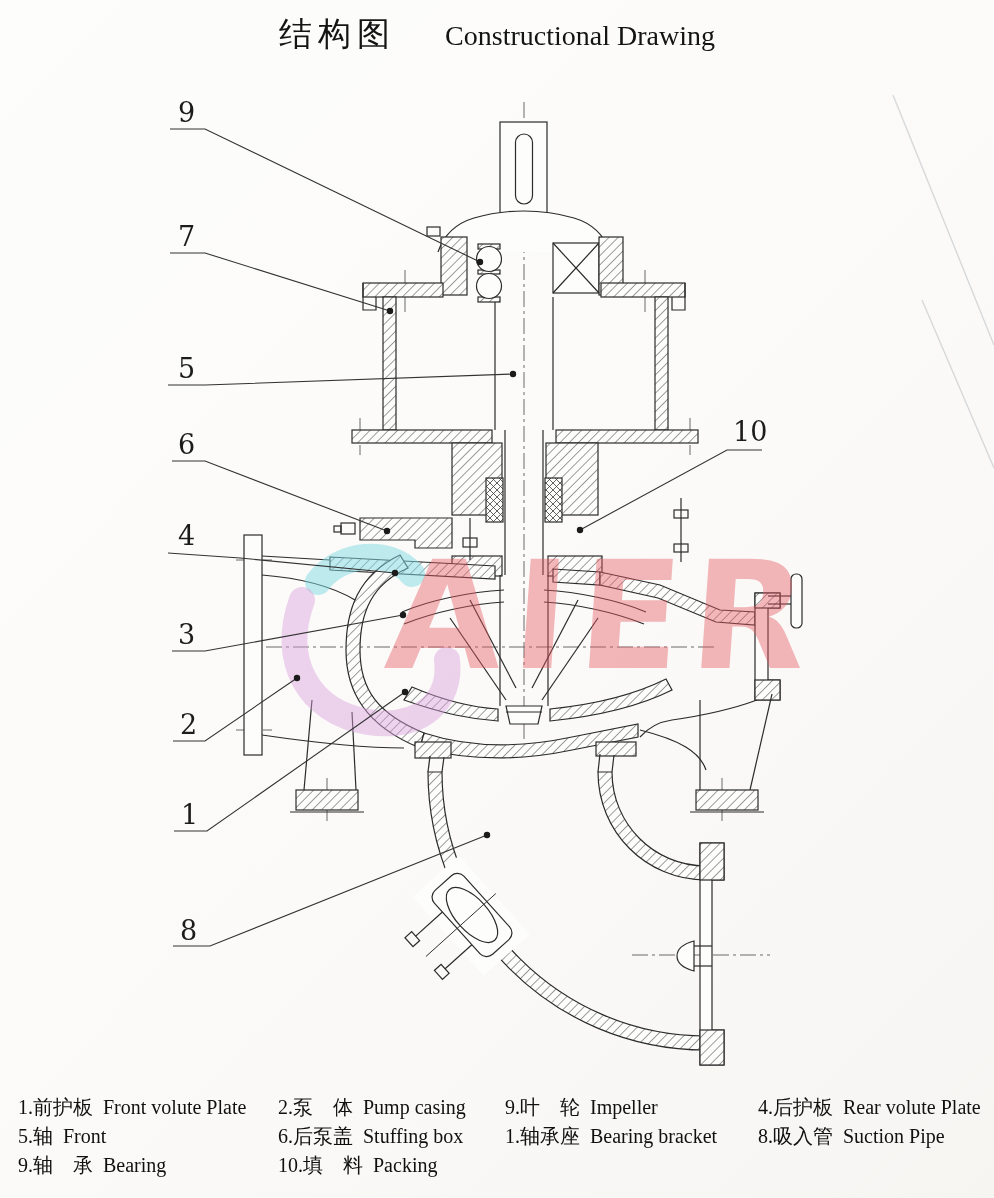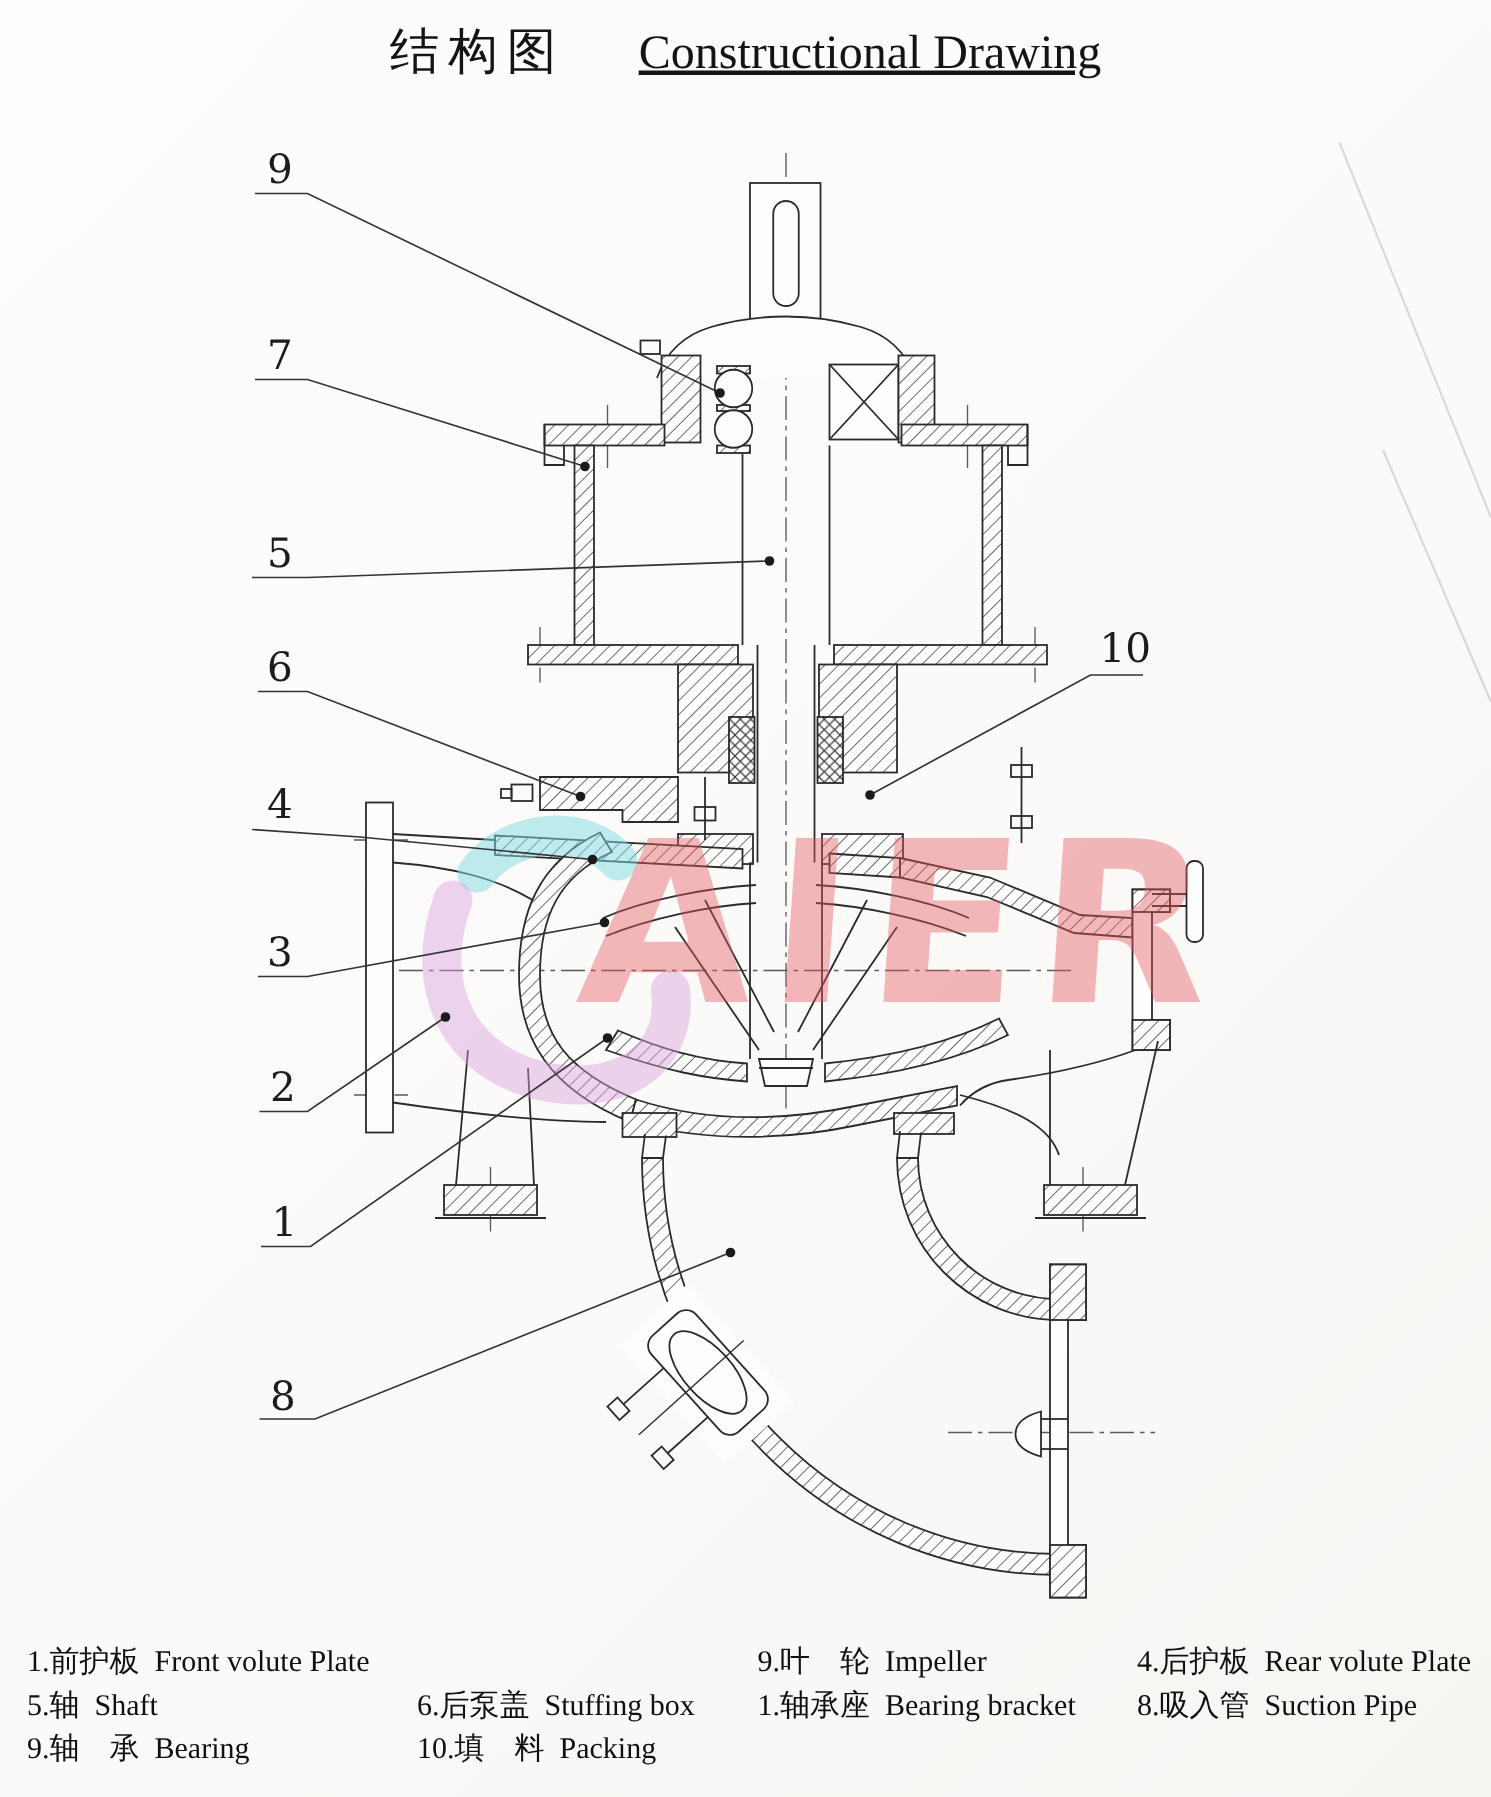--- a/index.html
+++ b/index.html
@@ -1,20 +1,20 @@
 <!DOCTYPE html>
 <html><head>
 <meta charset="utf-8">
 <style>
   html,body{margin:0;padding:0;}
   body{width:994px;height:1198px;background:#f4f3f1;font-family:"Liberation Serif","DejaVu Serif",serif;}
   .page{position:relative;width:994px;height:1198px;background:linear-gradient(135deg,#fdfdfc 0%,#fbfaf8 55%,#f6f5f2 100%);overflow:hidden;}
   .title{position:absolute;top:12px;left:0;width:994px;display:flex;justify-content:center;align-items:baseline;gap:49px;color:#141414;}
   .title .zh{font-size:33px;letter-spacing:6px;}
-  .title .en{font-size:32px;text-decoration:underline;}
+  .title .en{font-size:28px;}
   svg{position:absolute;left:0;top:0;}
   .legend{position:absolute;left:0;top:1086px;width:888px;height:110px;color:#101010;}
   .lg{position:absolute;white-space:nowrap;font-size:20px;}
   .lg .zh{margin-right:10px;}
   .r1{top:8px}.r2{top:37px}.r3{top:66px}
   .c1{left:18px}.c2{left:278px}.c3{left:505px}.c4{left:758px}
 </style>
 </head>
 <body>
 
@@ -241,23 +241,24 @@
       <text x="178" y="644">3</text>
       <text x="180" y="734">2</text>
       <text x="181" y="824">1</text>
       <text x="180" y="940">8</text>
       <text x="733" y="441">10</text>
     </g>
   </svg>
 
   <div class="legend">
     <div class="lg r1 c1"><span class="zh">1.前护板</span><span class="en">Front volute Plate</span></div>
+    <div class="lg r1 c2"><span class="zh">2.泵　体</span><span class="en">Pump casing</span></div>
     <div class="lg r1 c3"><span class="zh">9.叶　轮</span><span class="en">Impeller</span></div>
     <div class="lg r1 c4"><span class="zh">4.后护板</span><span class="en">Rear volute Plate</span></div>
-    <div class="lg r2 c1"><span class="zh">5.轴</span><span class="en">Shaft</span></div>
+    <div class="lg r2 c1"><span class="zh">5.轴</span><span class="en">Front</span></div>
     <div class="lg r2 c2"><span class="zh">6.后泵盖</span><span class="en">Stuffing box</span></div>
     <div class="lg r2 c3"><span class="zh">1.轴承座</span><span class="en">Bearing bracket</span></div>
     <div class="lg r2 c4"><span class="zh">8.吸入管</span><span class="en">Suction Pipe</span></div>
     <div class="lg r3 c1"><span class="zh">9.轴　承</span><span class="en">Bearing</span></div>
     <div class="lg r3 c2"><span class="zh">10.填　料</span><span class="en">Packing</span></div>
   </div>
 
 </div>
 
 </body></html>

